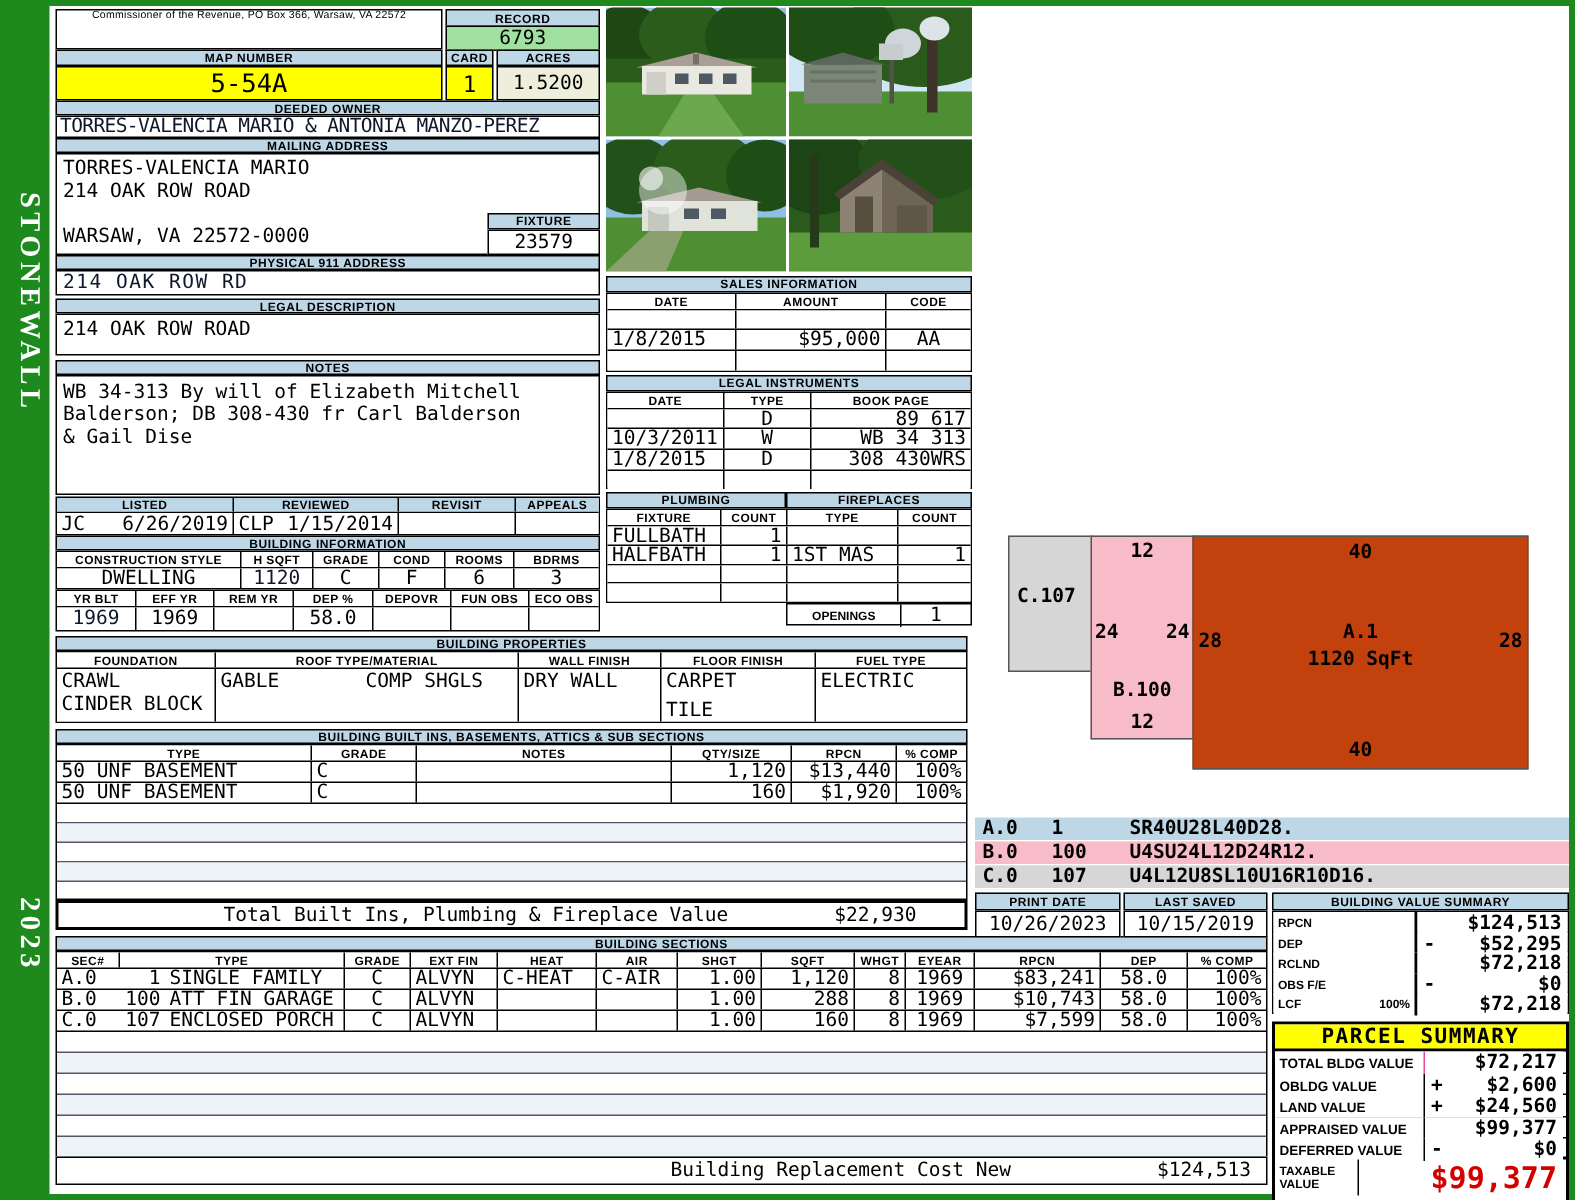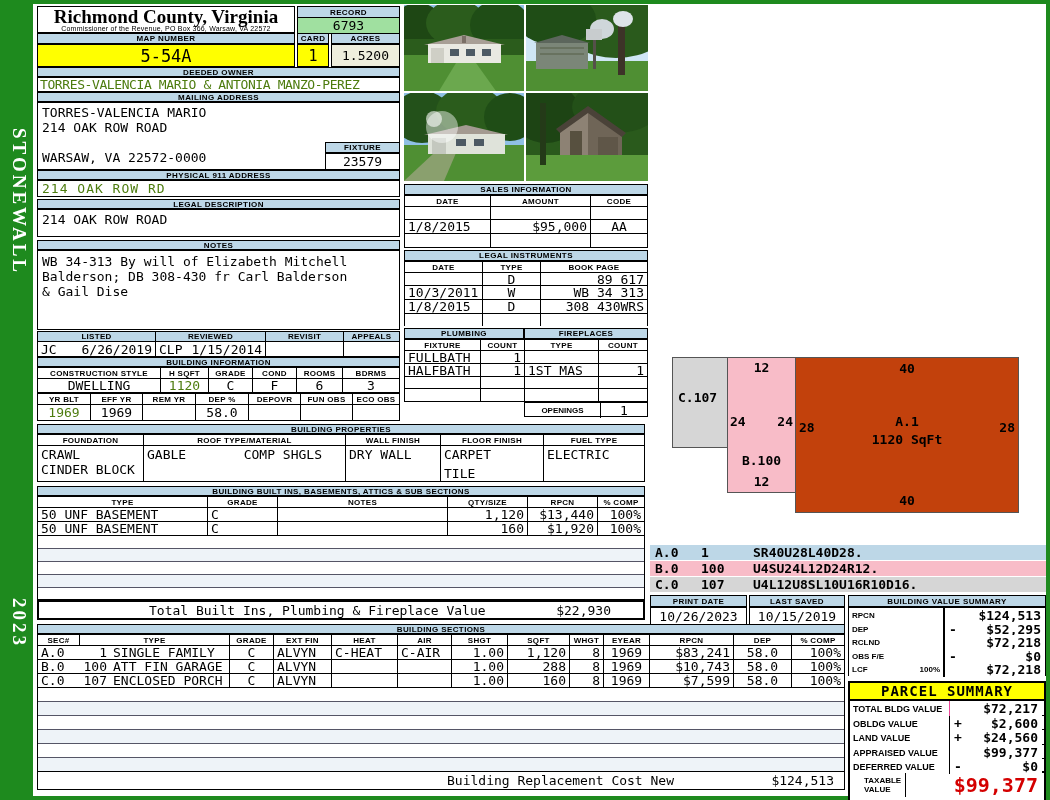--- a/index.html
+++ b/index.html
@@ -5,21 +5,21 @@
   *{margin:0;padding:0;box-sizing:border-box}
   html,body{width:1050px;height:800px}
   body{position:relative;background:#1E8A1E;font-family:"Liberation Sans",sans-serif;color:#000;overflow:hidden}
   .abs{position:absolute}
   .panel{position:absolute;left:33px;top:4px;width:1013px;height:792px;background:#fff}
   .band{position:absolute;background:#BDD7E7;border:1px solid #000;font:bold 8px "Liberation Sans",sans-serif;display:flex;align-items:center;justify-content:center;letter-spacing:.4px;white-space:nowrap}
   .box{position:absolute;background:#fff;border:1px solid #000}
   .mono{font-family:"DejaVu Sans Mono",monospace}
   .val{font:13px "DejaVu Sans Mono",monospace;white-space:nowrap}
   .bold{font-weight:normal}
-  .red{color:#4d7c0f}
+  .red{color:#0f172a}
   .tbl{position:absolute;background:#fff;border:1px solid #000}
   .hrow{display:grid;background:#fff;border-bottom:1px solid #000}
   .hc{font:bold 8px "Liberation Sans",sans-serif;display:flex;align-items:center;justify-content:center;border-right:1px solid #000;letter-spacing:.3px;white-space:nowrap;overflow:hidden}
   .hc:last-child{border-right:none}
   .drow{display:grid;background:#fff;border-bottom:1px solid #000}
   .drow:last-child{border-bottom:none}
   .c{font:13px "DejaVu Sans Mono",monospace;display:flex;align-items:center;padding:0 3px;border-right:1px solid #000;white-space:nowrap;overflow:hidden}
   .c:last-child{border-right:none}
   .tr{justify-content:flex-end}
   .tc{justify-content:center}
@@ -46,21 +46,20 @@
 </style>
 </head>
 <body>
 
 <div class="vside" style="left:8px;top:128px">STONEWALL</div>
 <div class="vside" style="left:8px;top:598px">2023</div>
 
 <div class="panel"></div>
 
 <div class="box" style="left:37px;top:6px;width:258px;height:27px;text-align:center">
-  <div style="font:bold 19px 'Liberation Serif',serif;line-height:17px;margin-top:1px">Richmond County, Virginia</div>
   <div style="font:7px 'Liberation Sans',sans-serif;letter-spacing:.2px">Commissioner of the Revenue, PO Box 366, Warsaw, VA 22572</div>
 </div>
 <div class="band" style="left:297px;top:6px;width:103px;height:12px">RECORD</div>
 <div class="box val bold" style="left:297px;top:17px;width:103px;height:17px;background:#A0E0A0;display:flex;align-items:center;justify-content:center">6793</div>
 
 <div class="band" style="left:37px;top:33px;width:258px;height:11px">MAP NUMBER</div>
 <div class="band" style="left:297px;top:33px;width:32px;height:11px">CARD</div>
 <div class="band" style="left:331px;top:33px;width:69px;height:11px">ACRES</div>
 <div class="box mono bold" style="left:37px;top:44px;width:258px;height:23px;background:#FFFF00;display:flex;align-items:center;justify-content:center;font-size:17px">5-54A</div>
 <div class="box mono bold" style="left:297px;top:44px;width:32px;height:23px;background:#FFFF00;display:flex;align-items:center;justify-content:center;font-size:15px">1</div>
@@ -587,16 +586,16 @@
   <div class="sum-row" style="grid-template-columns:100px 92px;height:14px;border-bottom:2px solid #000">
     <div class="sum-label" style="border-right:1px solid #000;font-size:9px">
         <span>DEFERRED VALUE</span>
       </div>
     <div class="sum-val">
         <span>-</span>
         <span>$0</span>
       </div>
   </div>
   <div style="height:23px;display:grid;grid-template-columns:56px 136px">
-    <div style="border-right:1px solid #000;font:bold 8px 'Liberation Sans',sans-serif;display:flex;align-items:center;padding-left:14px;line-height:9px;width:56px">TAXABLE VALUE</div>
+    <div style="border-right:1px solid #000;font:bold 8px 'Liberation Sans',sans-serif;display:flex;align-items:center;padding-left:3px;line-height:9px;width:56px">TAXABLE VALUE</div>
     <div style="display:flex;align-items:center;justify-content:flex-end;padding-right:4px;font:bold 20px 'DejaVu Sans Mono',monospace;color:#D40000">$99,377</div>
   </div>
 </div>
 
 </body></html>

